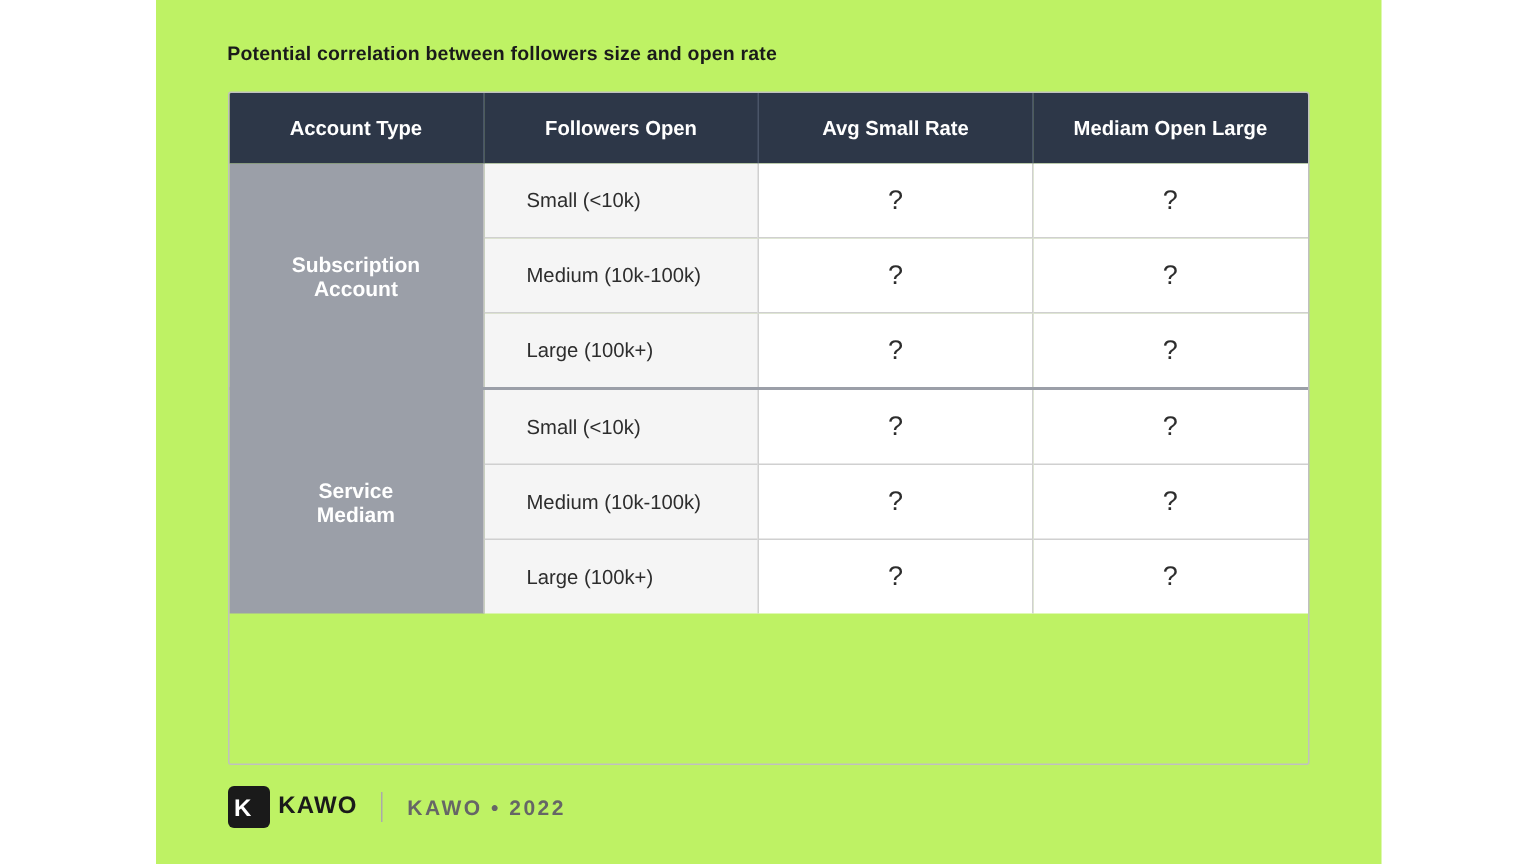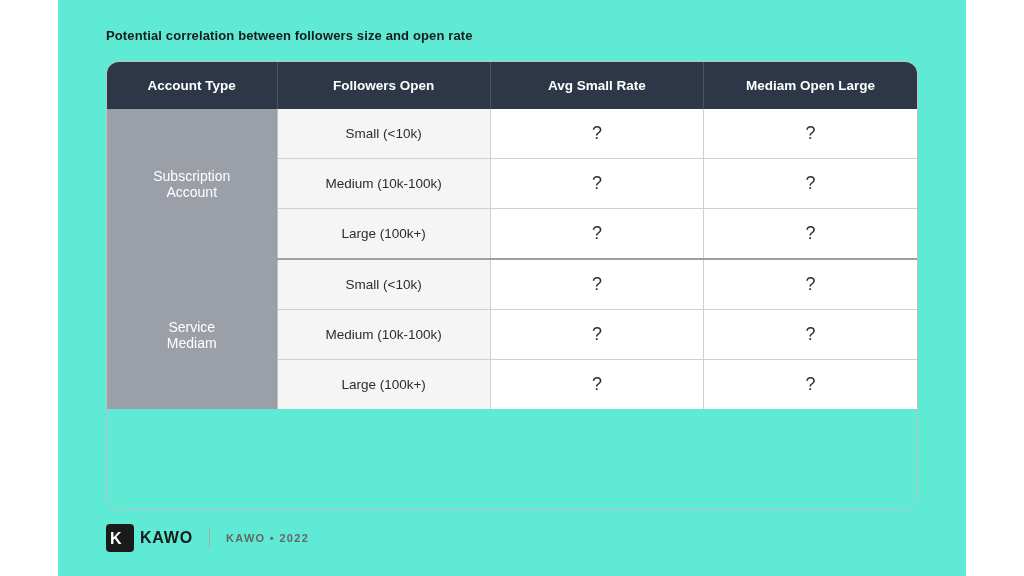--- a/index.html
+++ b/index.html
@@ -13,41 +13,41 @@
       height: 576px;
       background: #ffffff;
       font-family: -apple-system, BlinkMacSystemFont, 'Segoe UI', Arial, sans-serif;
       display: flex;
       align-items: center;
       justify-content: center;
       overflow: hidden;
     }
 
     .page-container {
-      width: 908px;
+      width: 817px;
       height: 576px;
-      background: #5eead4;
+      background: #bef264;
       position: relative;
       padding: 28px 48px 24px 48px;
       display: flex;
       flex-direction: column;
     }
 
     .page-title {
       font-size: 13px;
       font-weight: 600;
       color: #1a1a1a;
       margin-bottom: 18px;
       letter-spacing: 0.01em;
     }
 
     .table-wrapper {
       flex: 1;
       border: 1px solid #c0c0c0;
-      border-radius: 13px;
+      border-radius: 2px;
       overflow: hidden;
     }
 
     table {
       width: 100%;
       border-collapse: collapse;
       table-layout: fixed;
     }
 
     thead tr {
@@ -76,34 +76,34 @@
     }
 
     tbody tr:last-child {
       border-bottom: none;
     }
 
     .account-type-cell {
       background: #9b9fa8;
       color: #ffffff;
       font-size: 14px;
-      font-weight: 400;
+      font-weight: 700;
       text-align: center;
       vertical-align: middle;
       padding: 10px 12px;
       border-right: 1px solid #c0c0c0;
       margin-left: 27px;
     }
 
     .followers-cell {
       background: #f5f5f5;
       color: #2d2d2d;
       font-size: 13.5px;
-      text-align: center;
-      padding: 14px 12px;
+      text-align: left;
+      padding: 14px 28px;
       border-right: 1px solid #d0d0d0;
     }
 
     .data-cell {
       background: #ffffff;
       color: #2d2d2d;
       font-size: 18px;
       font-weight: 500;
       text-align: center;
       padding: 14px 12px;
@@ -143,21 +143,21 @@
       letter-spacing: 0.05em;
     }
 
     .footer-divider {
       width: 1px;
       height: 20px;
       background: #aaa;
     }
 
     .footer-tagline {
-      font-size: 11px;
+      font-size: 14px;
       font-weight: 600;
       color: #666666;
       letter-spacing: 0.12em;
     }
   </style>
 </head>
 <body>
 
 <div class="page-container">
 

